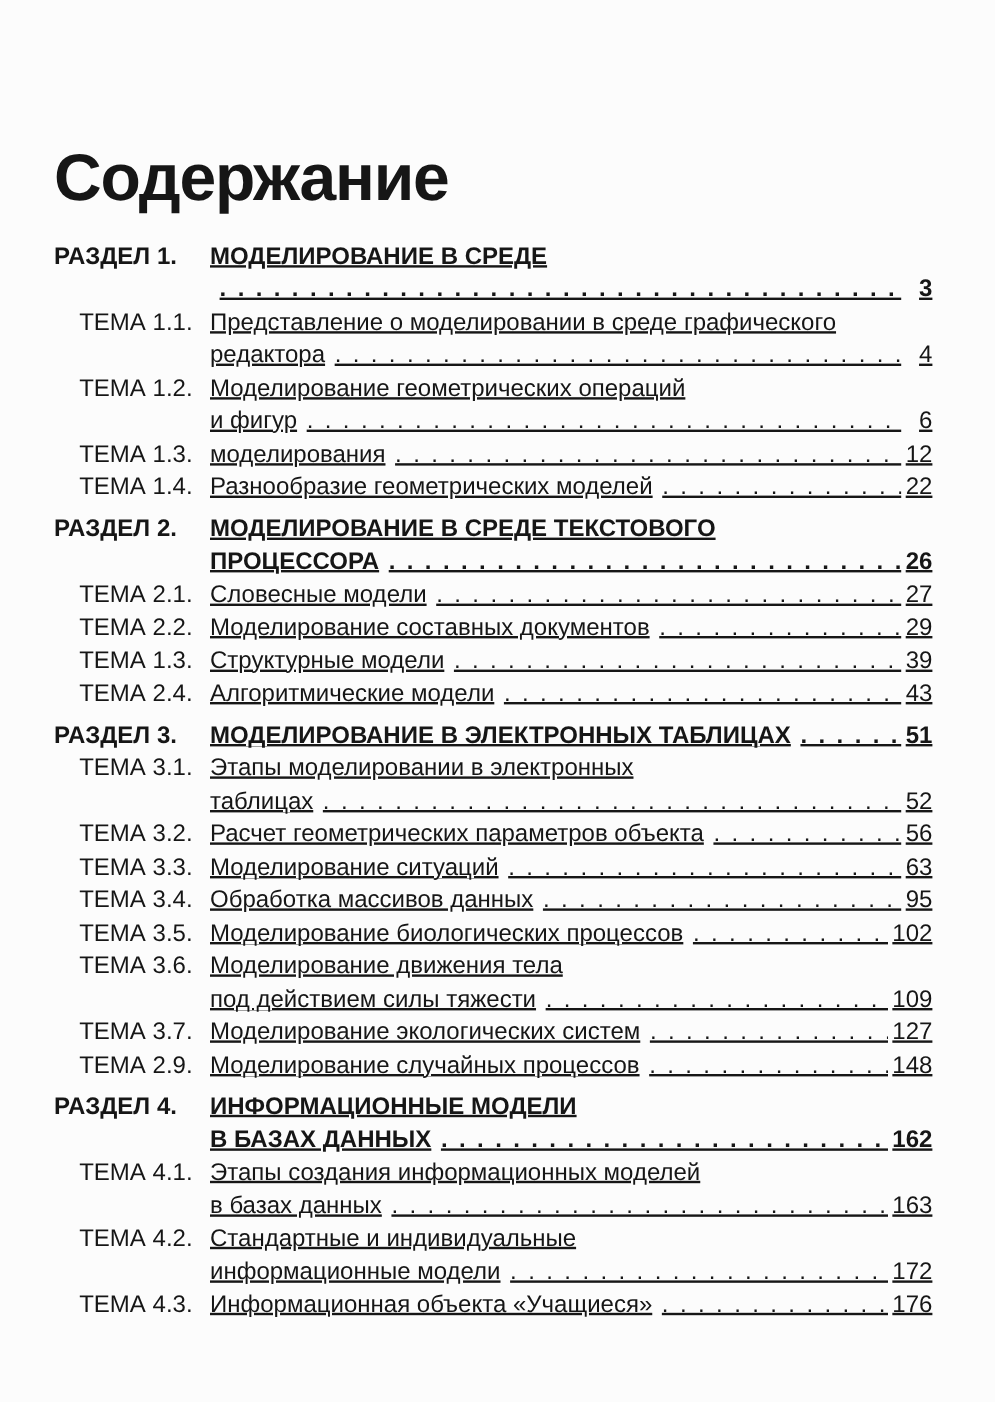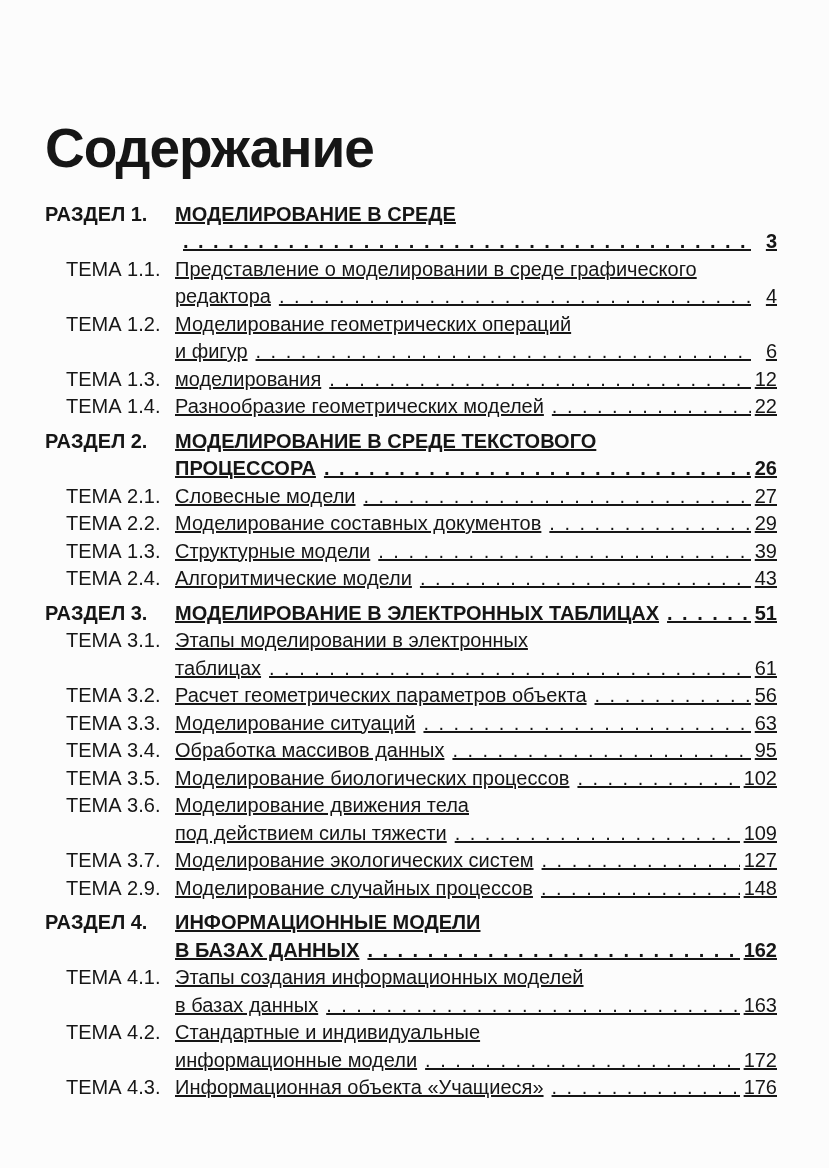--- a/index.html
+++ b/index.html
@@ -205,21 +205,21 @@
     </div>
   </div>
 
   <div class="entry topic">
     <span class="label">ТЕМА 3.1.</span>
     <div class="body">
       <div class="line">Этапы моделировании в электронных</div>
           <div class="line last">
         <span class="text">таблицах</span>
         <span class="dots">............................................................</span>
-        <span class="pageno">61</span>
+        <span class="pageno">52</span>
       </div>
     </div>
   </div>
 
   <div class="entry topic">
     <span class="label">ТЕМА 3.2.</span>
     <div class="body">
       <div class="line last">
         <span class="text">Расчет геометрических параметров объекта</span>
         <span class="dots">............................................................</span>

